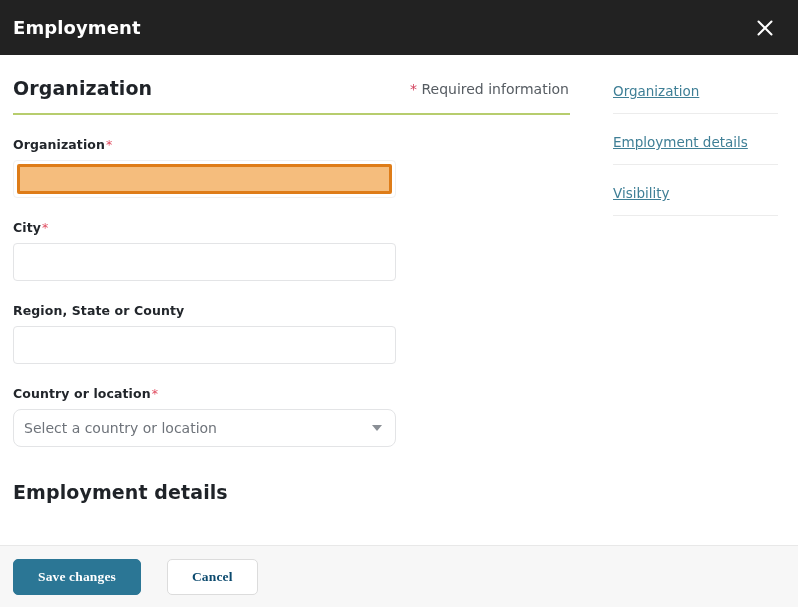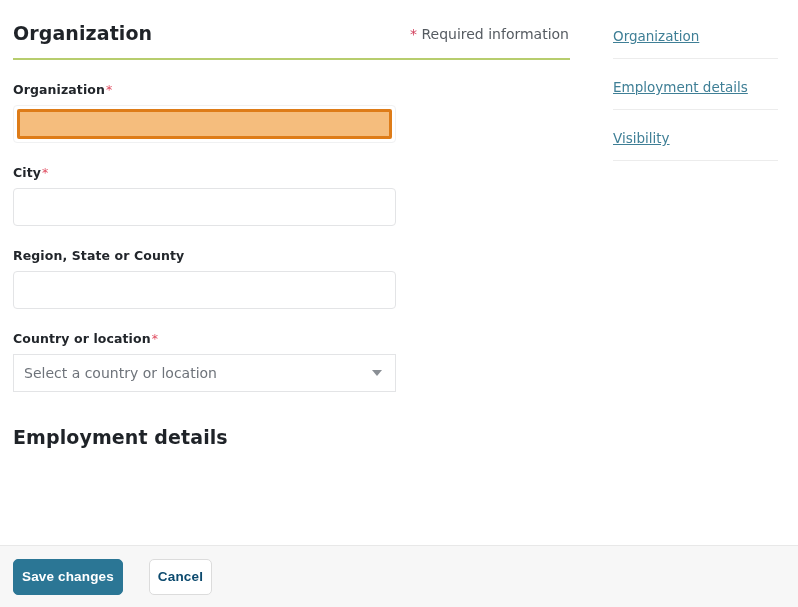--- a/index.html
+++ b/index.html
@@ -158,21 +158,21 @@
   .select-wrap {
     position: relative;
     width: 383px;
     height: 38px;
   }
   .select-box {
     width: 383px;
     height: 38px;
     box-sizing: border-box;
     border: 1px solid #e3e4e6;
-    border-radius: 0;
+    border-radius: 8px;
     background: #ffffff;
     display: flex;
     align-items: center;
     padding: 0 10px;
     font-size: 14px;
     color: #6e737a;
     cursor: pointer;
   }
   .select-arrow {
     position: absolute;
@@ -219,26 +219,26 @@
     height: 62px;
     min-height: 62px;
     background: #f7f7f7;
     border-top: 1px solid #e8e8e8;
     display: flex;
     align-items: center;
     padding-left: 13px;
     box-sizing: border-box;
   }
   .btn {
-    font-family: Liberation Sans, sans-serif;
+    font-family: Liberation Serif, serif;
     font-size: 13.5px;
     font-weight: bold;
     border-radius: 5px;
     cursor: pointer;
-    padding: 0 8px;
+    padding: 0 24px;
     height: 36px;
     box-sizing: border-box;
     letter-spacing: 0.15px;
   }
   .btn-primary {
     background: #2b7695;
     color: #ffffff;
     border: 1px solid #2b7695;
   }
   .btn-secondary {
@@ -246,20 +246,28 @@
     color: #0c4a6e;
     border: 1px solid #dcdcdc;
     margin-left: 26px;
   }
 </style>
 </head>
 <body>
 
 <div class="modal">
 
+  <div class="modal-header">
+    <div class="modal-title">Employment</div>
+    <button class="close-btn" aria-label="Close">
+      <svg width="18" height="18" viewBox="0 0 18 18">
+        <path d="M2.5 2.5 L15.5 15.5 M15.5 2.5 L2.5 15.5" stroke="#ffffff" stroke-width="2" stroke-linecap="round"></path>
+      </svg>
+    </button>
+  </div>
 
   <div class="modal-body">
 
     <div class="form-area">
       <div class="form-inner">
 
         <div class="section-head-row">
           <h2 class="section-title">Organization</h2>
           <div class="required-note">
             <span class="star">*</span><span> Required information</span>

